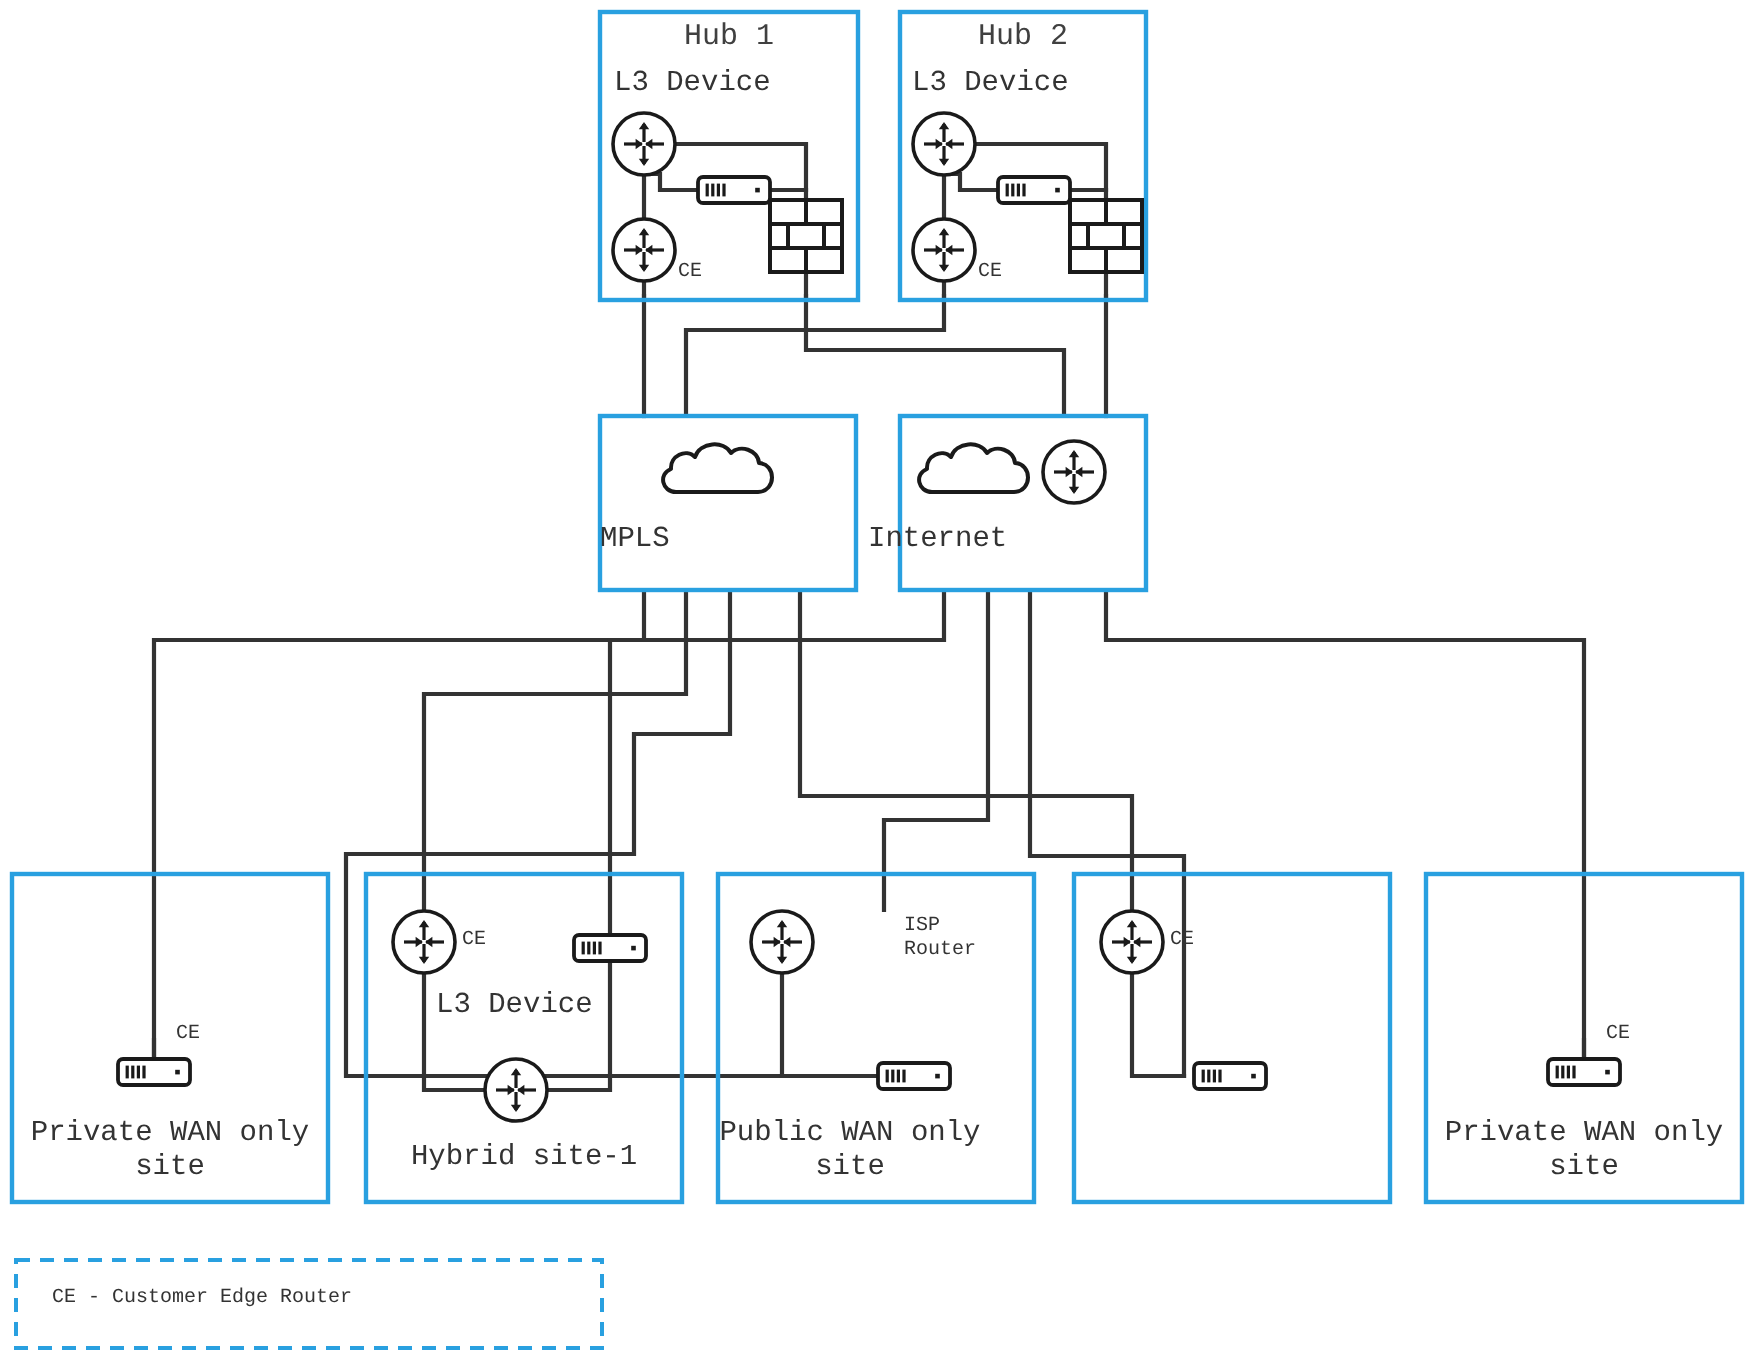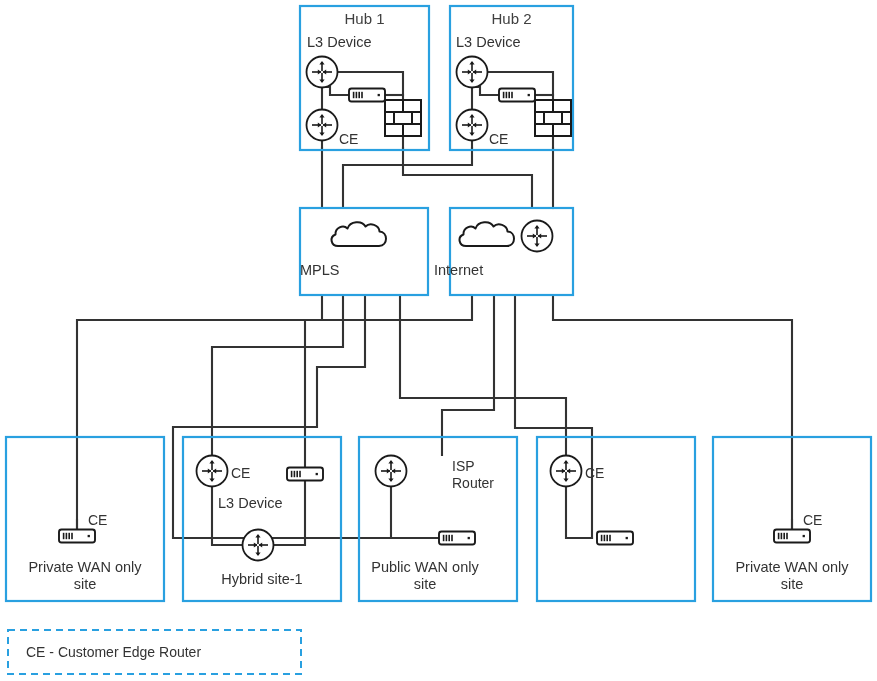--- a/index.html
+++ b/index.html
@@ -3,27 +3,27 @@
 <meta charset="utf-8">
 <style>
   html,body{margin:0;padding:0;background:#ffffff;}
   body{
     width:877px;height:681px;position:relative;overflow:hidden;
     font-family:"Liberation Sans","DejaVu Sans",sans-serif;
     color:#3c3c3c;
   }
   #stage{position:absolute;left:0;top:0;width:877px;height:681px;}
   svg.layer{position:absolute;left:0;top:0;width:877px;height:681px;}
-  .txt{position:absolute;white-space:pre;line-height:1.18;}
+  .txt{position:absolute;white-space:pre;line-height:1.18;font-family:Liberation Mono, monospace;}
   .lbl-title{font-size:15px;color:#404040;}
   .lbl-dev{font-size:14.5px;color:#333333;text-align:right;}
-  .lbl-small{font-size:14px;color:#333333;}
+  .lbl-small{font-size:10px;color:#333333;}
   .lbl-site{font-size:14.5px;color:#333333;text-align:center;}
   .lbl-cloud{font-size:14.5px;color:#333333;}
-  .lbl-legend{font-size:14px;color:#333333;}
+  .lbl-legend{font-size:10px;color:#333333;}
   .center{text-align:center;}
 </style>
 </head>
 <body>
 
 <div id="stage">
 
   <svg class="layer" viewBox="0 0 877 681">
     <g fill="none" stroke="#333333" stroke-width="2.1" stroke-linecap="square" stroke-linejoin="miter">
 

